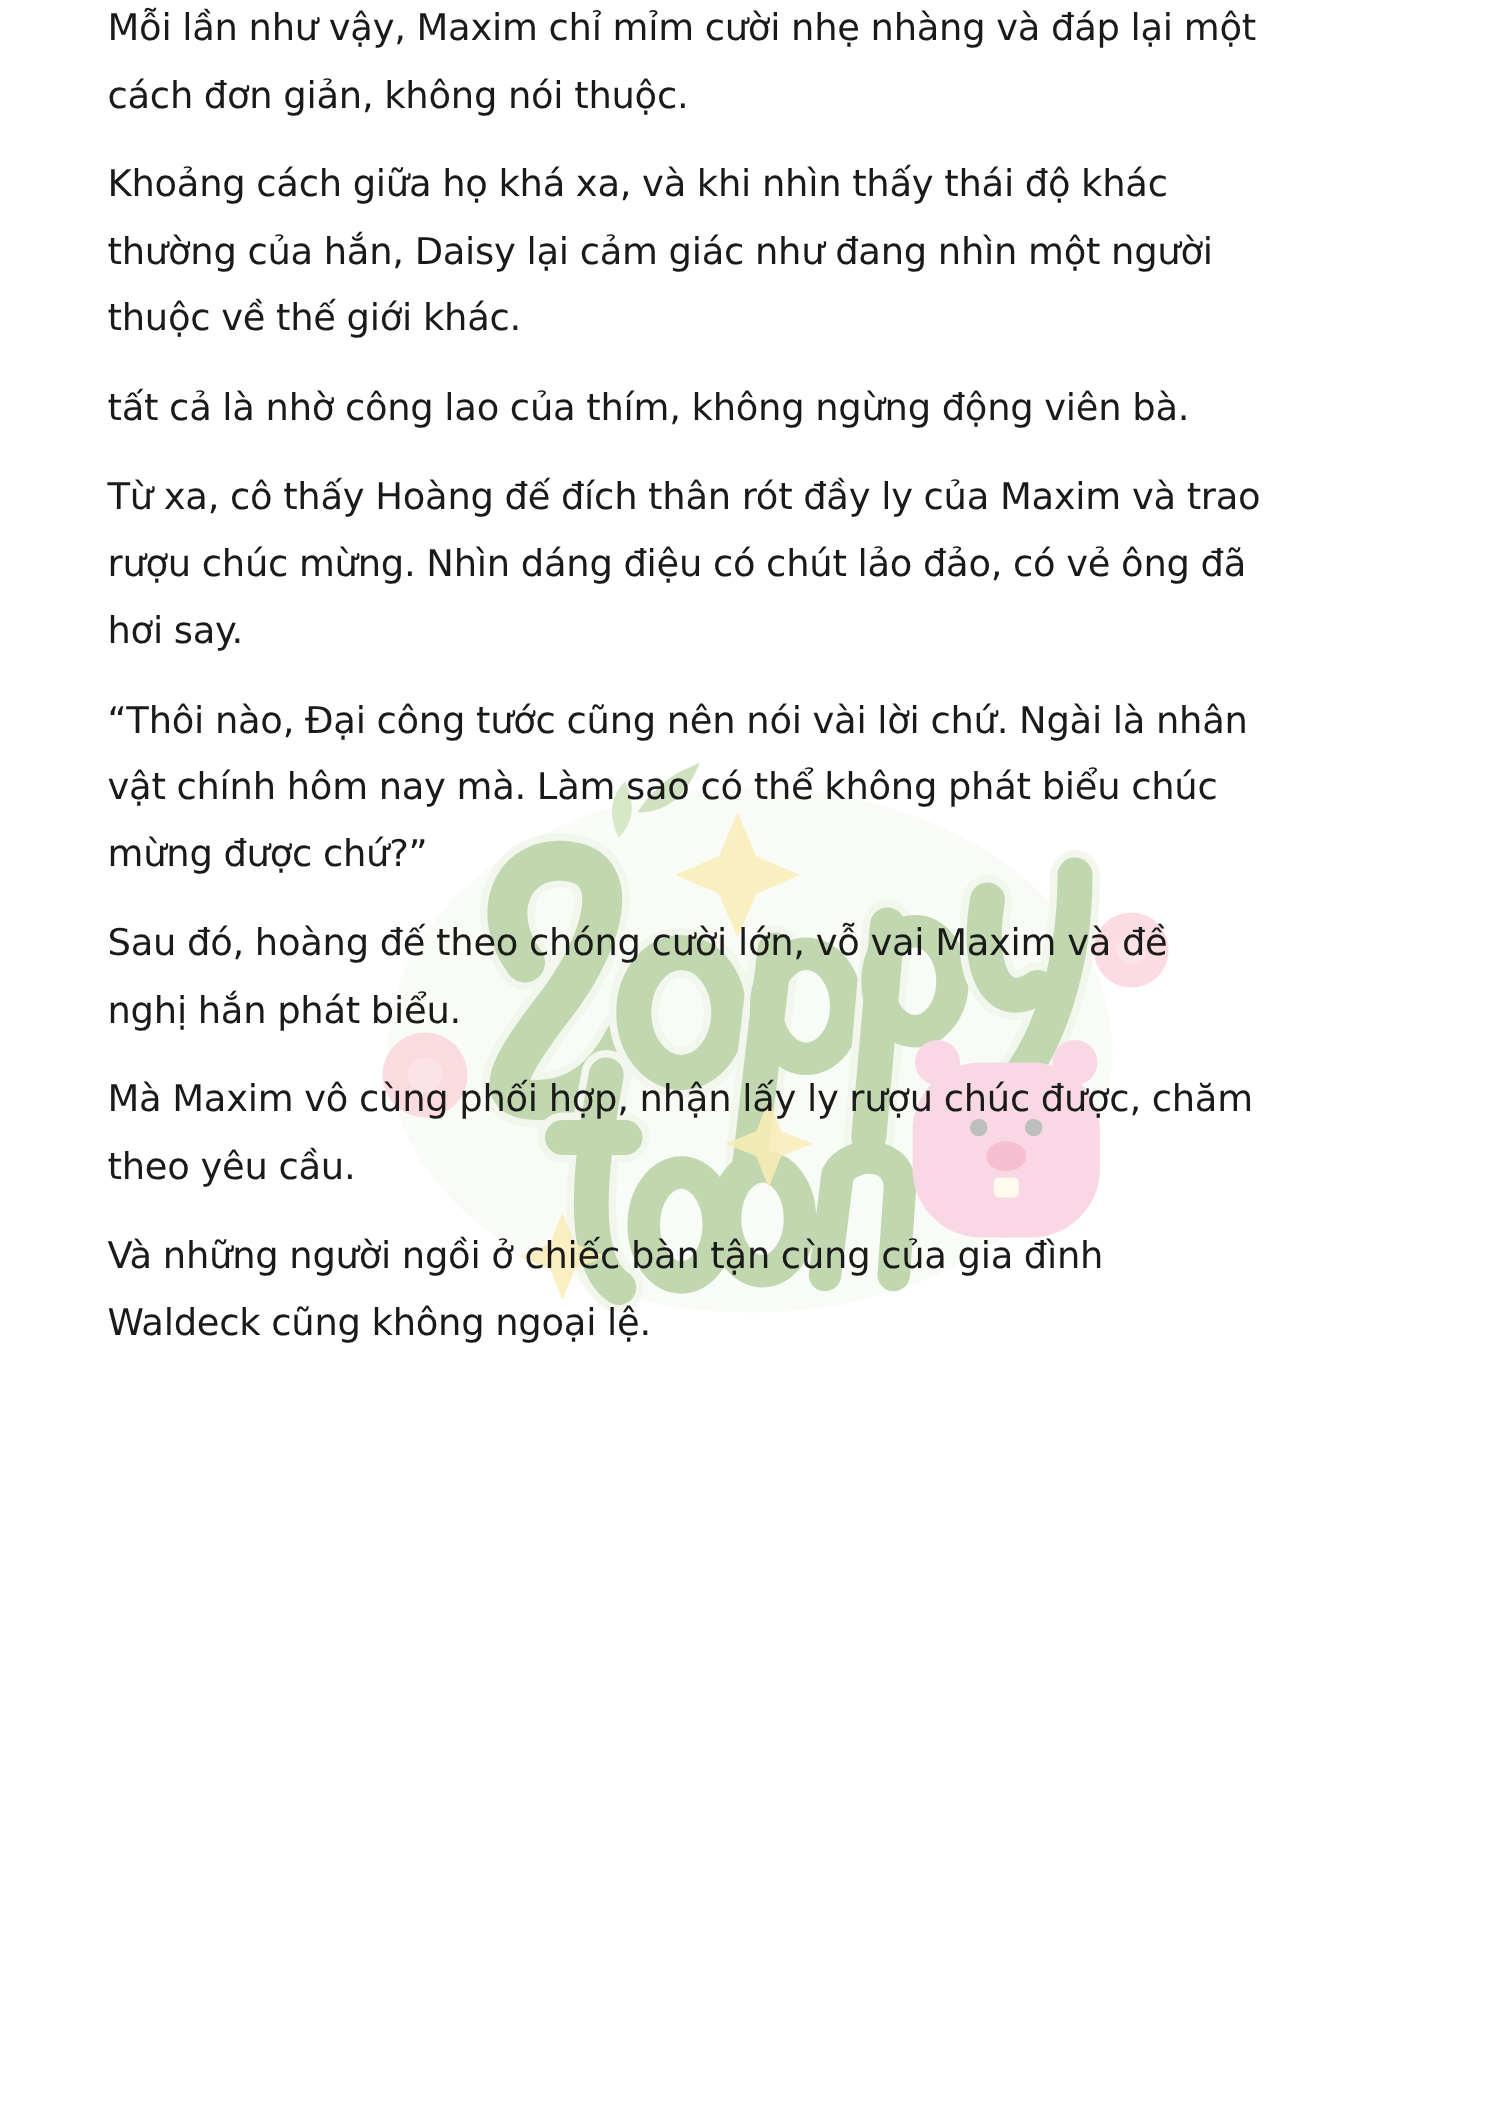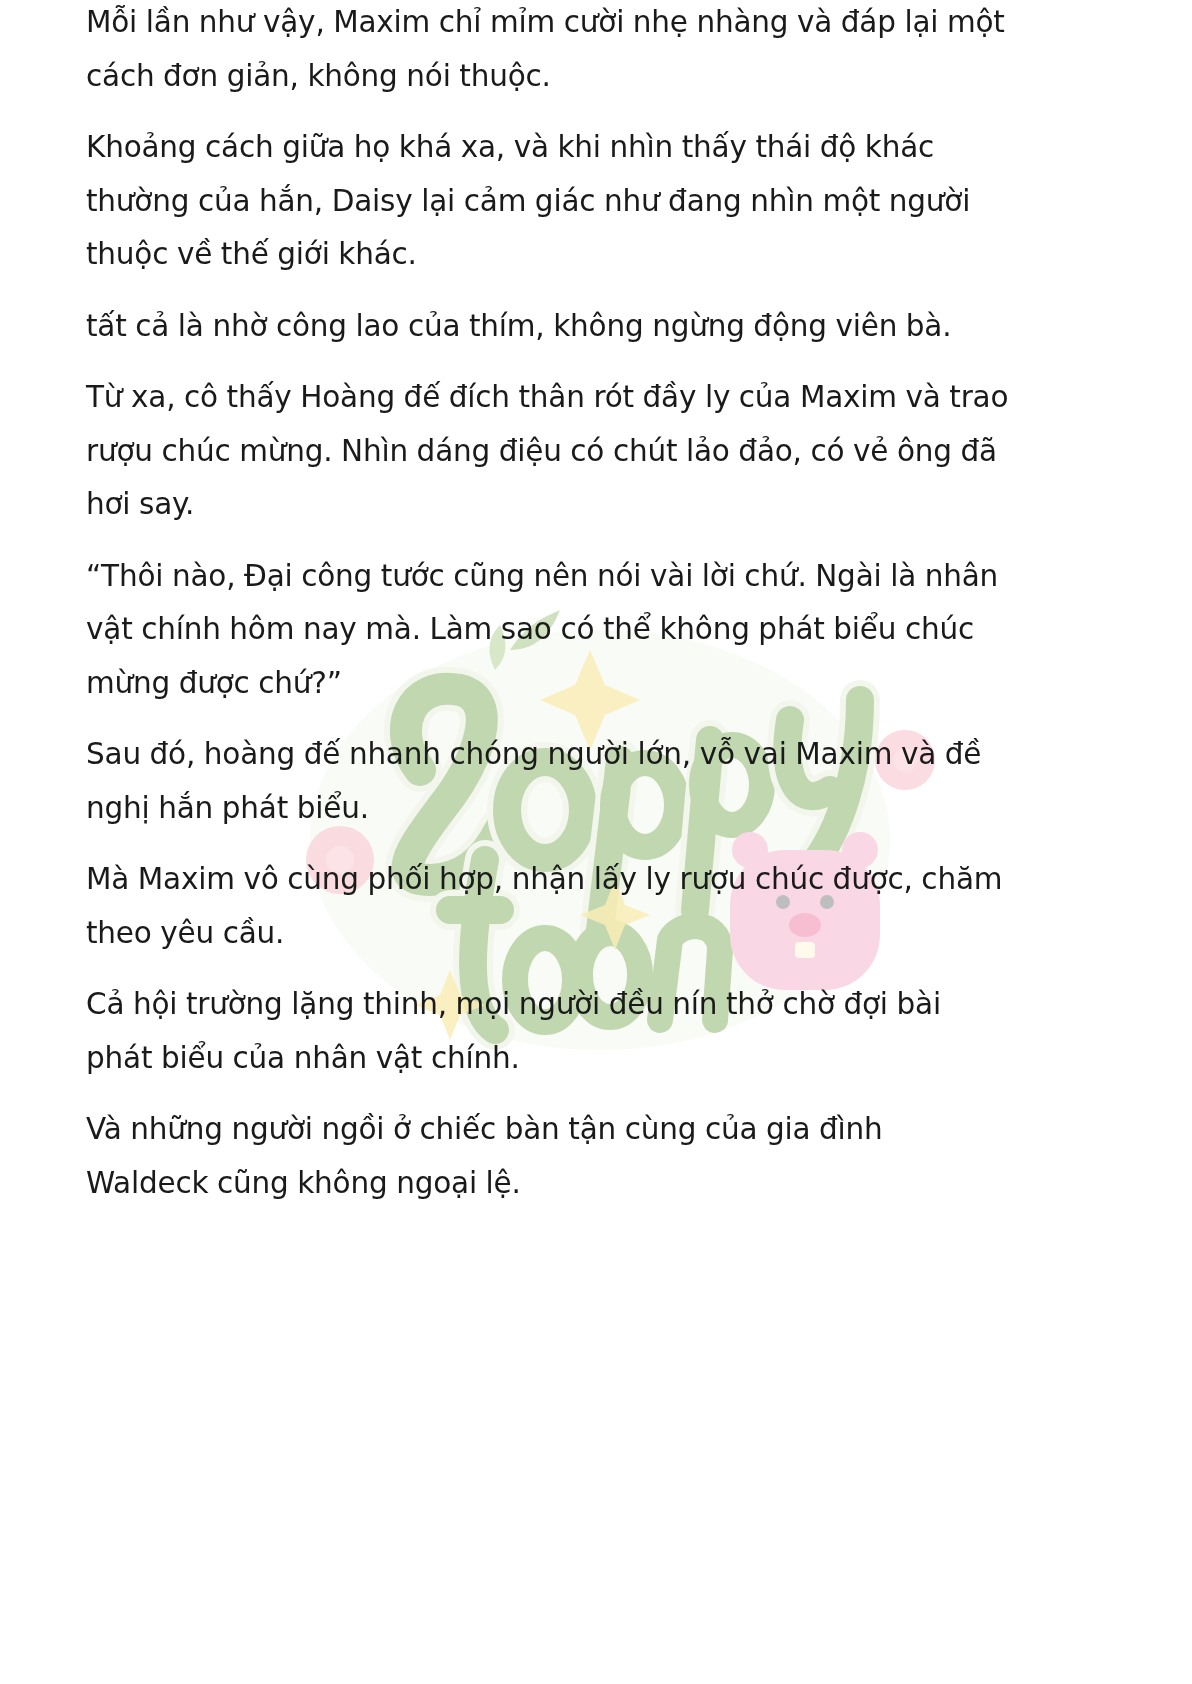--- a/index.html
+++ b/index.html
@@ -117,28 +117,24 @@
     <span class="line">Từ xa, cô thấy Hoàng đế đích thân rót đầy ly của Maxim và trao</span>
     <span class="line">rượu chúc mừng. Nhìn dáng điệu có chút lảo đảo, có vẻ ông đã</span>
     <span class="line">hơi say.</span>
   </p>
   <p class="para">
     <span class="line">“Thôi nào, Đại công tước cũng nên nói vài lời chứ. Ngài là nhân</span>
     <span class="line">vật chính hôm nay mà. Làm sao có thể không phát biểu chúc</span>
     <span class="line">mừng được chứ?”</span>
   </p>
   <p class="para">
-    <span class="line">Sau đó, hoàng đế nhanh chóng người lớn, vỗ vai Maxim và đề</span>
+    <span class="line">Sau đó, hoàng đế theo chóng cười lớn, vỗ vai Maxim và đề</span>
     <span class="line">nghị hắn phát biểu.</span>
   </p>
   <p class="para">
     <span class="line">Mà Maxim vô cùng phối hợp, nhận lấy ly rượu chúc được, chăm</span>
     <span class="line">theo yêu cầu.</span>
-  </p>
-  <p class="para">
-    <span class="line">Cả hội trường lặng thinh, mọi người đều nín thở chờ đợi bài</span>
-    <span class="line">phát biểu của nhân vật chính.</span>
   </p>
   <p class="para">
     <span class="line">Và những người ngồi ở chiếc bàn tận cùng của gia đình</span>
     <span class="line">Waldeck cũng không ngoại lệ.</span>
   </p>
 </div>
 
 </body></html>

